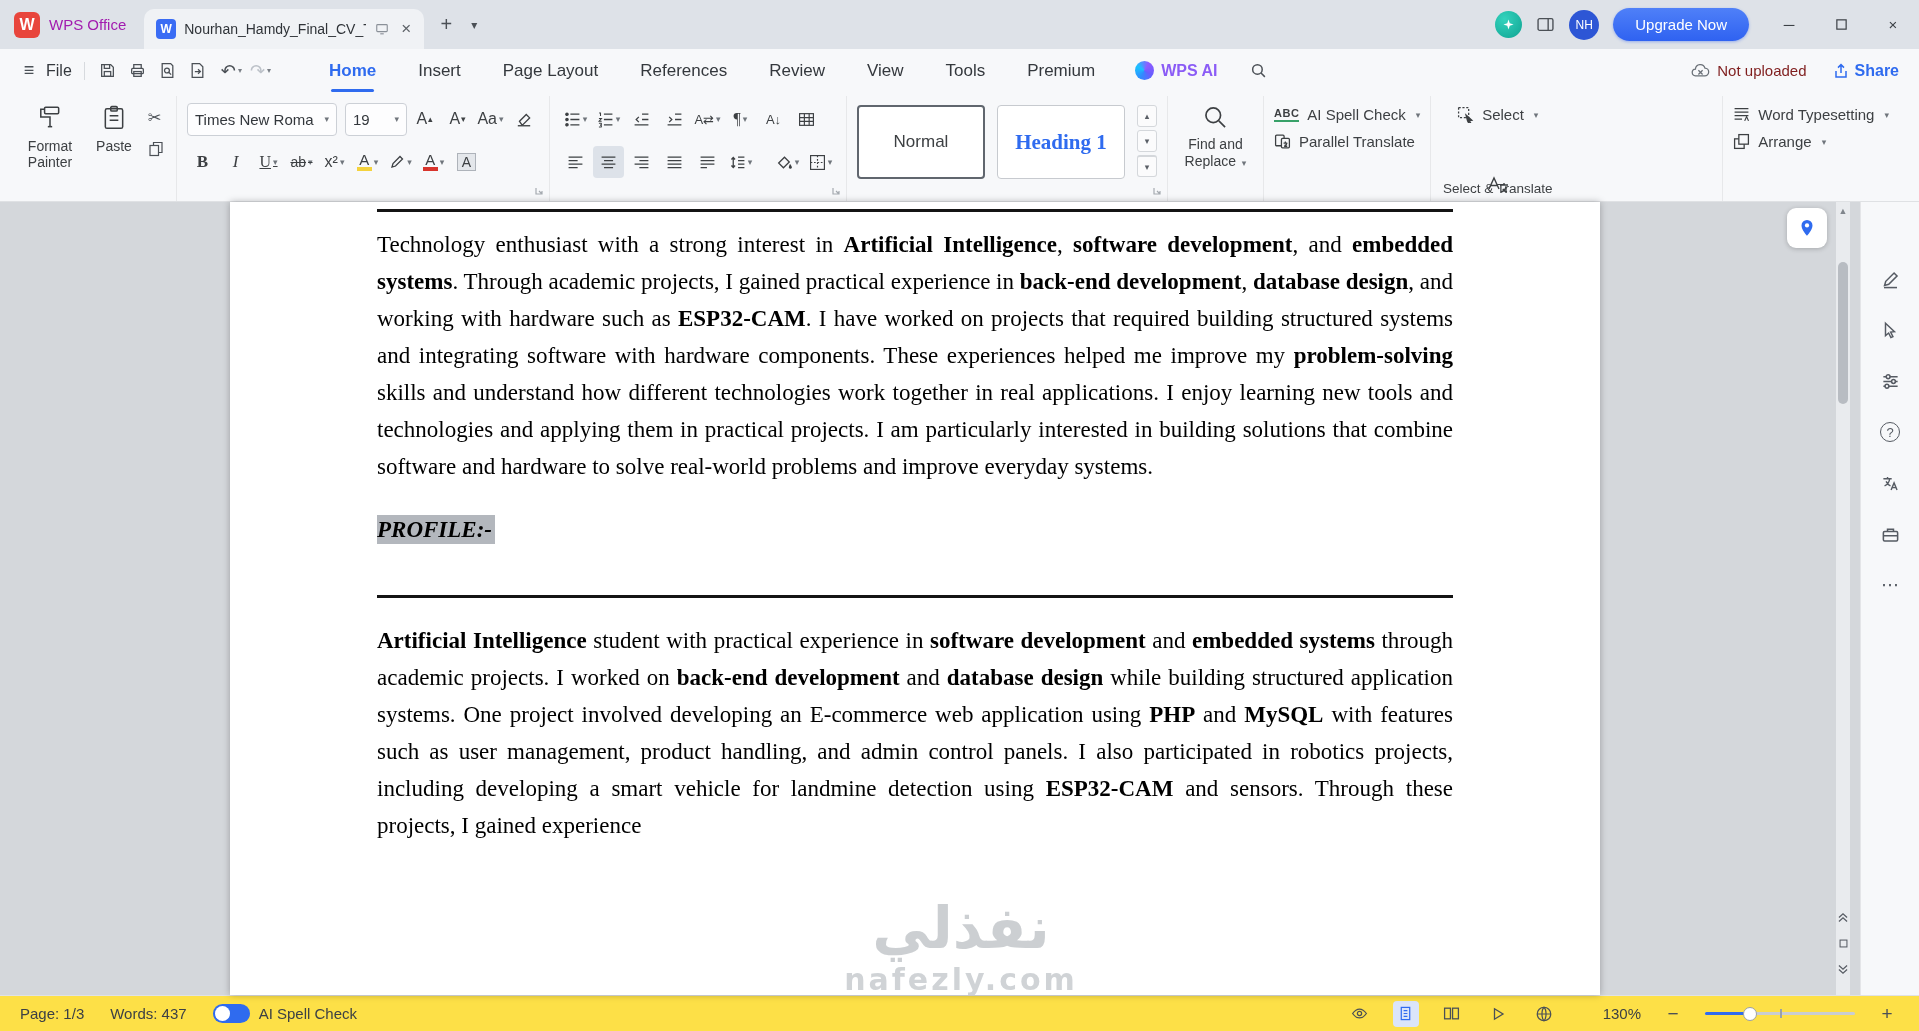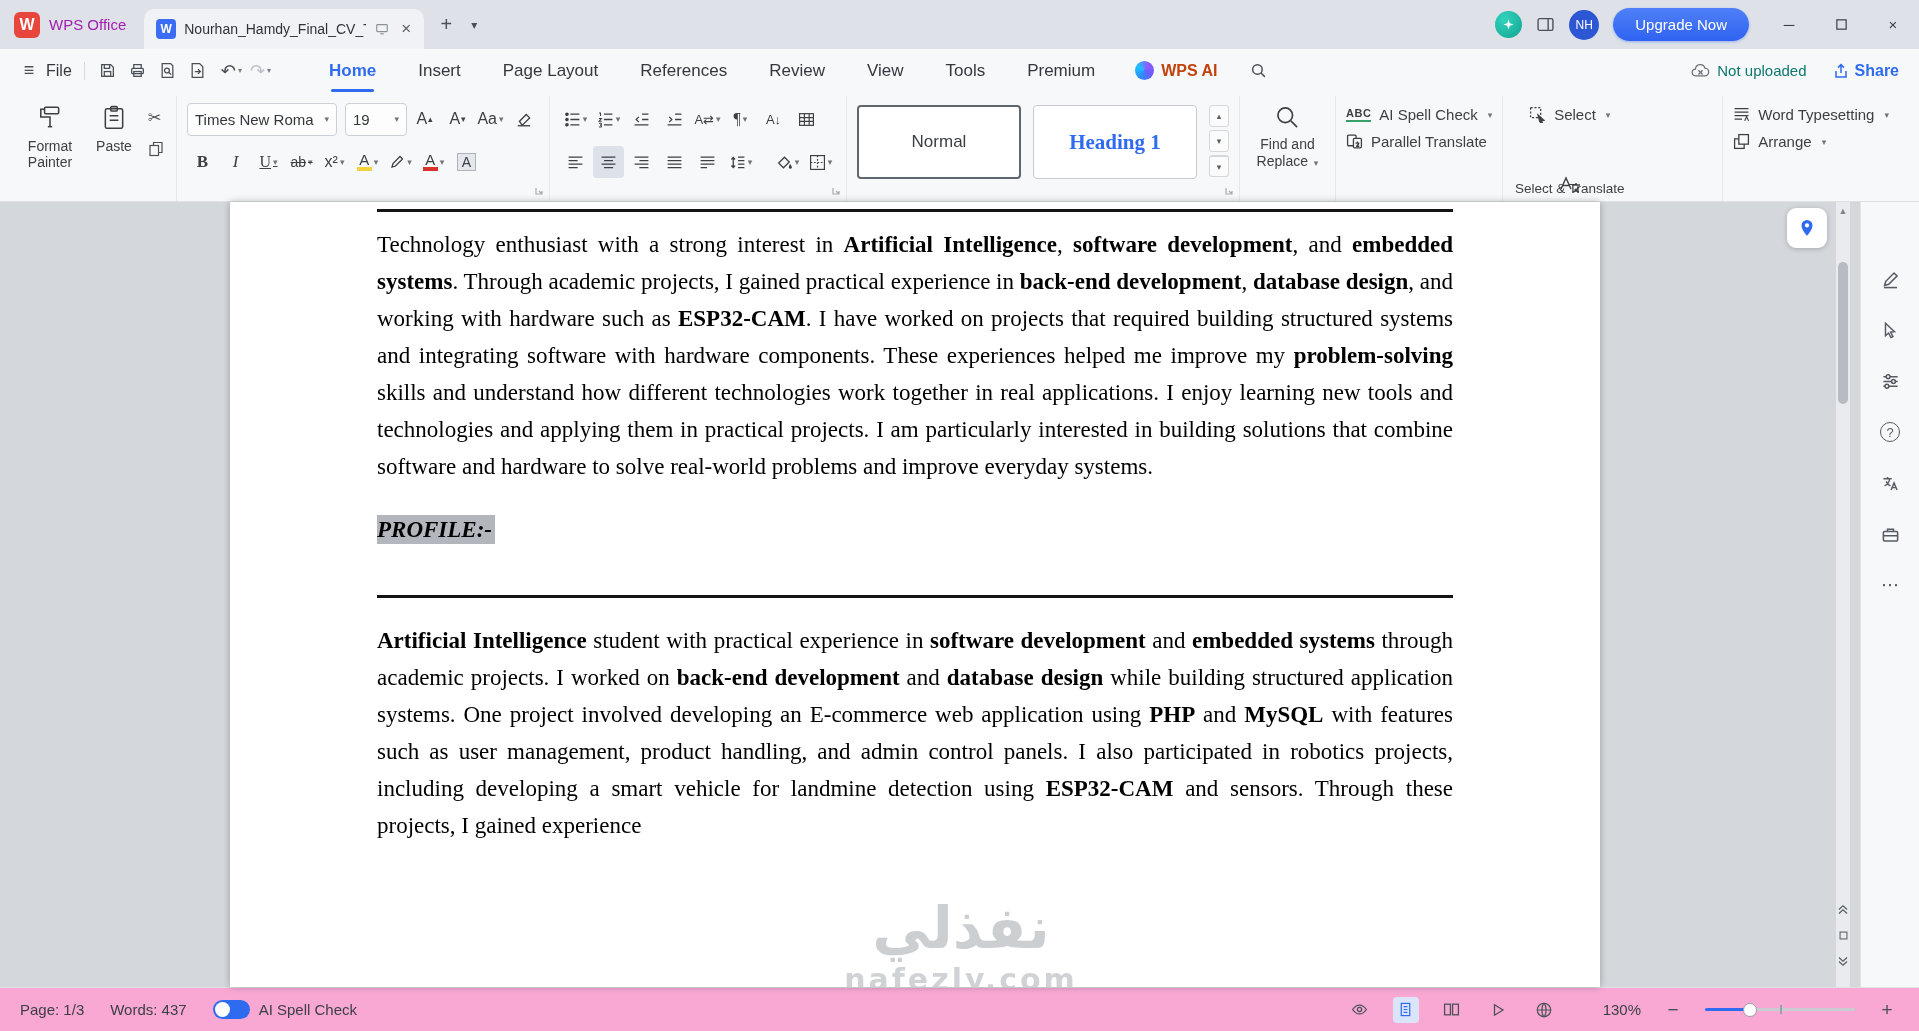--- a/index.html
+++ b/index.html
@@ -40,26 +40,26 @@
   .mb-ic { width:30px; height:30px; display:flex; align-items:center; justify-content:center; border-radius:4px; color:#4b5056; font-size:18px; }
   .mb-file { font-size:16px; margin:0 10px 0 2px; color:#34383d; }
   .mb-sep { width:1px; height:18px; background:#d7dade; margin:0 8px 0 2px; }
   .mb-undo { display:flex; align-items:center; font-size:18px; color:#4b5056; margin-left:8px; }
   .mb-undo .chv { font-style:normal; font-size:8px; color:#7a7f86; margin-left:2px; }
   .mb-undo.disabled { color:#bcc1c8; }
   .tabs { display:flex; align-items:center; gap:42px; margin-left:58px; height:100%; }
   .tab { font-size:17px; color:#34383d; height:100%; display:flex; align-items:center; position:relative; white-space:nowrap; }
   .tab.active { color:#2f6bef; font-weight:bold; }
   .tab.active::after { content:""; position:absolute; left:2px; right:2px; bottom:0; height:3px; background:#2f6bef; border-radius:2px; }
-  .wpsai { display:flex; align-items:center; gap:7px; margin-left:40px; font-size:16px; font-weight:bold; color:#c2410c; }
+  .wpsai { display:flex; align-items:center; gap:7px; margin-left:40px; font-size:16px; font-weight:bold; color:#8b5cf6; }
   .ai-ic { width:19px; height:19px; border-radius:50%;
     background:conic-gradient(from 120deg,#6a5cff,#2f8cff,#19c3ff,#8f5cff,#6a5cff); }
   .mb-search { margin-left:26px; }
   .mb-right { margin-left:auto; display:flex; align-items:center; gap:26px; padding-right:6px; }
-  .upl { display:flex; align-items:center; gap:7px; font-size:15px; color:#0f766e; }
+  .upl { display:flex; align-items:center; gap:7px; font-size:15px; color:#7f1d1d; }
   .share { display:flex; align-items:center; gap:6px; font-size:16px; color:#2f6bef; font-weight:bold; }
 
   
   .ribbon { height:110px; background:#f7f8fa; border-bottom:1px solid #dfe1e4; display:flex; padding:4px 8px 0 8px; flex:0 0 auto; }
   .rgroup { display:flex; padding:0 10px; position:relative; }
   .rgroup + .rgroup { border-left:1px solid #e7e8ea; }
   .rows { display:flex; flex-direction:column; gap:5px; padding-top:4px; }
   .rrow { display:flex; align-items:center; gap:2px; height:38px; }
   .bigbtn { width:64px; display:flex; flex-direction:column; align-items:center; padding-top:9px; gap:7px;
     font-size:14px; line-height:16px; text-align:center; border-radius:4px; color:#3d4043; }
@@ -72,21 +72,21 @@
     display:flex; align-items:center; padding:0 7px; gap:8px; font-size:15px; color:#33373c; }
   .combo.fname { width:150px; justify-content:space-between; }
   .combo.fsize { width:62px; justify-content:space-between; margin-left:6px; }
   .glyphB { font-weight:bold; font-family:"Liberation Serif",serif; font-size:17px; }
   .glyphI { font-style:italic; font-family:"Liberation Serif",serif; font-size:17px; }
   .glyphU { text-decoration:underline; font-family:"Liberation Serif",serif; font-size:16px; }
   .glyphS { text-decoration:line-through; font-size:14px; }
   .colA { display:flex; flex-direction:column; align-items:center; line-height:13px; font-size:15px; }
   .colA .bar { width:15px; height:4px; margin-top:1px; }
   .stylegrp { display:flex; align-items:flex-start; gap:12px; padding-top:9px; }
-  .stylebox { width:164px; height:74px; background:#fff; border:1px solid #c7cacf; border-radius:4px;
+  .stylebox { width:128px; height:74px; background:#fff; border:1px solid #c7cacf; border-radius:4px;
     display:flex; align-items:center; justify-content:center; font-size:17px; }
   .stylebox.sel { border:2px solid #60666e; }
   .stylebox.h1 { font-family:"Liberation Serif",serif; font-weight:bold; font-size:21px; color:#2f6bef; }
   .galcol { display:flex; flex-direction:column; gap:3px; }
   .galbtn { width:20px; height:22px; border:1px solid #d4d7db; border-radius:3px; background:#fbfbfc;
     display:flex; align-items:center; justify-content:center; font-size:9px; color:#5a5f66; }
   .findgrp { width:96px; flex-direction:column; align-items:center; display:flex; padding-top:8px; gap:5px; }
   .findlabel { font-size:14px; line-height:17px; text-align:center; width:80px; }
   .tworow { display:flex; flex-direction:column; gap:10px; padding-top:10px; }
   .trline { display:flex; align-items:center; gap:8px; font-size:15px; white-space:nowrap; }
@@ -120,21 +120,21 @@
   .vthumb { position:absolute; top:60px; left:2px; width:10px; height:142px; background:#b8bcc2; border-radius:5px; }
   .vnav { position:absolute; right:66px; bottom:16px; display:flex; flex-direction:column; gap:6px; align-items:center; }
   .vnav span { width:20px; height:20px; display:flex; align-items:center; justify-content:center; color:#565b63; }
   .right-rail { margin-left:auto; width:59px; background:#f7f8fa; border-left:1px solid #e4e5e8;
     display:flex; flex-direction:column; align-items:center; padding-top:66px; gap:29px; z-index:2; }
   .rail-ic { width:22px; height:22px; display:flex; align-items:center; justify-content:center; color:#565b63; }
   .helpq { width:20px; height:20px; border:1.5px solid #565b63; border-radius:50%; font-size:13px;
     display:flex; align-items:center; justify-content:center; }
 
   
-  .statusbar { height:44px; background:#f9a8d4; border-top:1px solid #e0e2e5; display:flex; align-items:center;
+  .statusbar { height:36px; background:#fde047; border-top:1px solid #e0e2e5; display:flex; align-items:center;
     padding:0 20px; font-size:15px; color:#3c4045; flex:0 0 auto; }
   .sb-item { margin-right:26px; white-space:nowrap; }
   .toggle { width:37px; height:19px; border-radius:10px; background:#2f6bef; position:relative; display:inline-block; margin-right:9px; }
   .knob { position:absolute; left:2px; top:2px; width:15px; height:15px; border-radius:50%; background:#fff; }
   .sb-right { margin-left:auto; display:flex; align-items:center; gap:20px; }
   .sb-ic { display:flex; align-items:center; justify-content:center; width:26px; height:26px; border-radius:4px; color:#4b5056; }
   .sb-ic.activeview { background:#dbe5f9; }
   .zoomlbl { font-size:15px; margin-left:26px; }
   .zslider { width:150px; height:3px; background:#c9cdd2; border-radius:2px; position:relative; }
   .zfill { position:absolute; left:0; top:0; bottom:0; width:30%; background:#2f6bef; border-radius:2px; }

